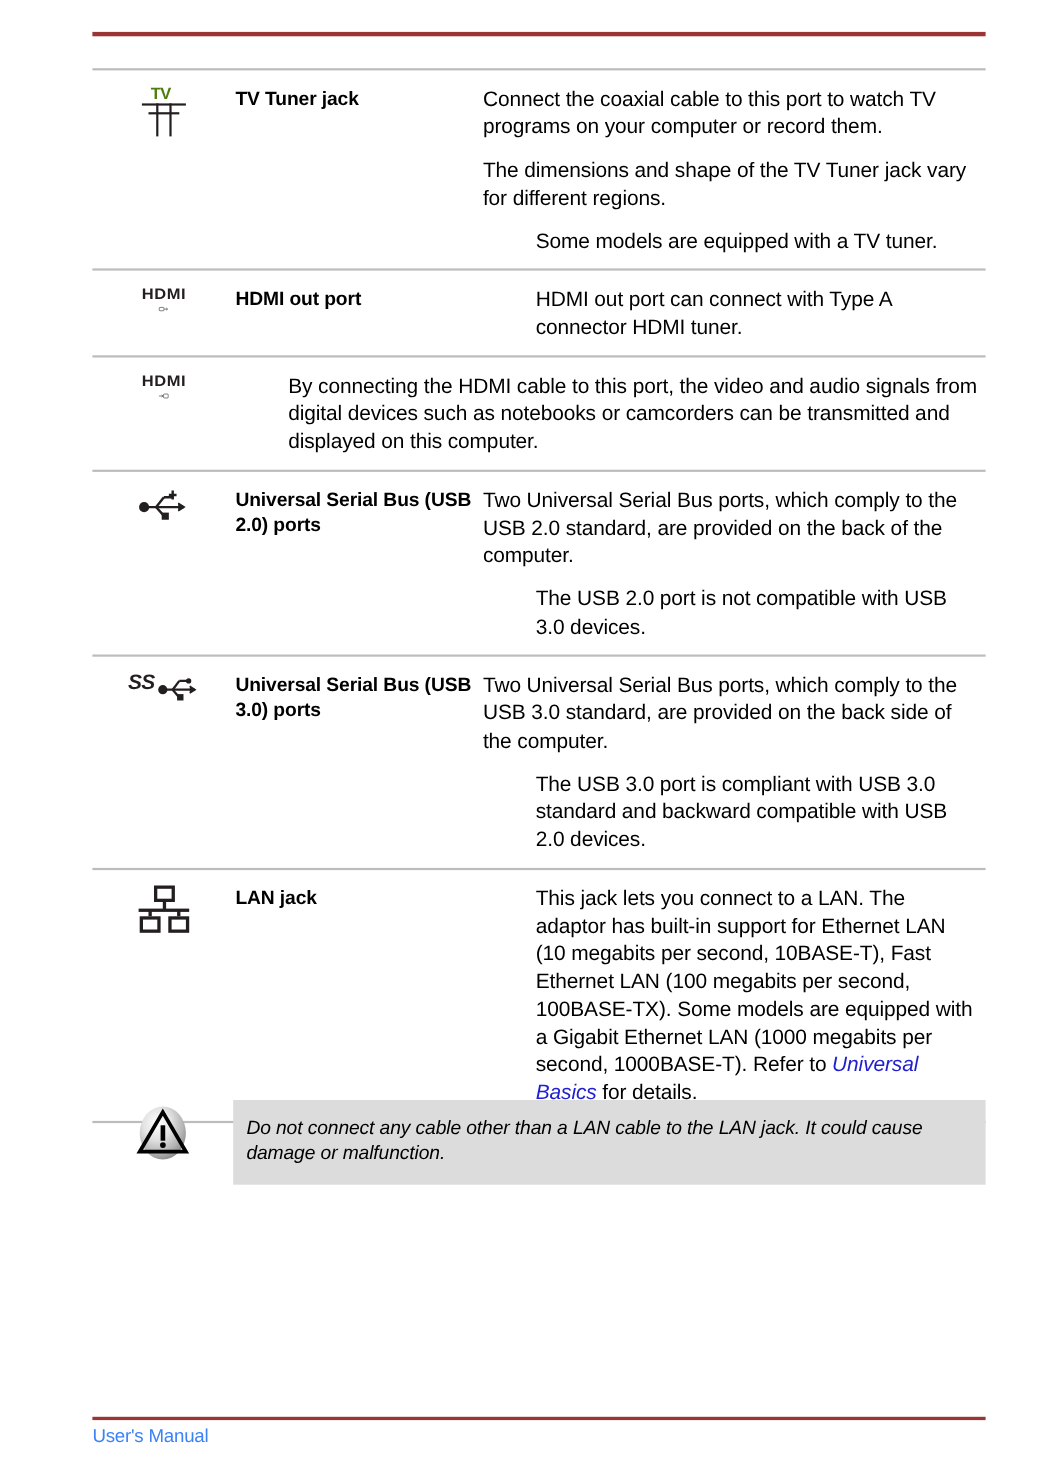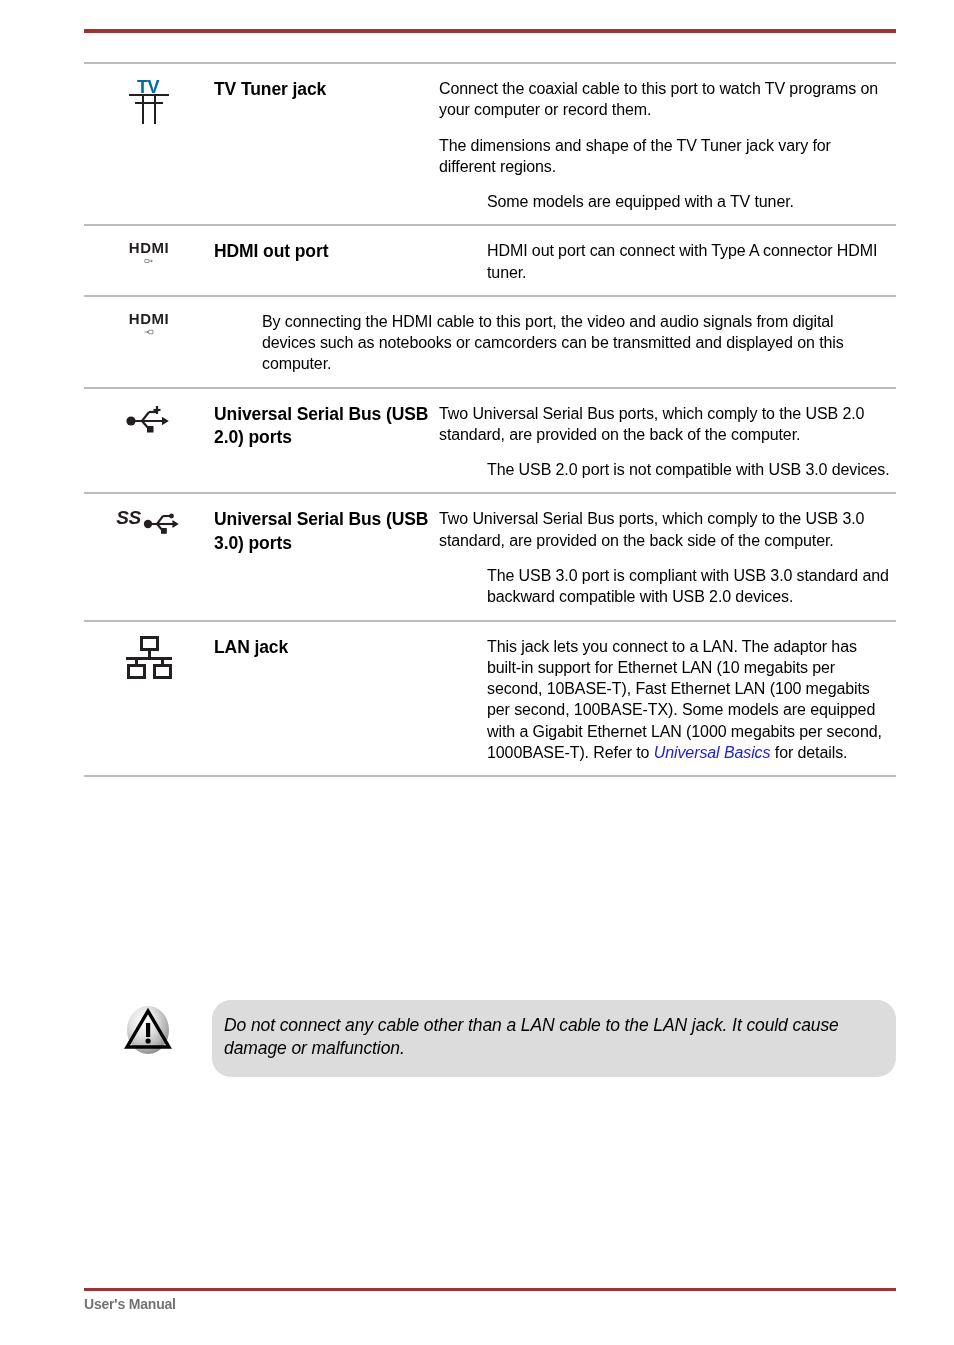--- a/index.html
+++ b/index.html
@@ -70,21 +70,21 @@
     font-size: 17.5px;
     font-weight: bold;
     line-height: 1.33;
     letter-spacing: -0.1px;
   }
 
   .cell-desc {
     flex: 1 1 auto;
     padding: 14px 6px 12px 0;
     box-sizing: border-box;
-    font-size: 16px;
+    font-size: 19px;
     line-height: 1.33;
     letter-spacing: -0.1px;
   }
   .cell-desc p {
     margin: 0 0 14px 0;
   }
   .cell-desc p:last-child {
     margin-bottom: 0;
     margin-left: 48px;
   }
@@ -97,24 +97,24 @@
   
   .tv-icon {
     position: relative;
     width: 56px;
     height: 48px;
   }
   .tv-icon .tv-label {
     position: absolute;
     left: 16px;
     top: 0px;
-    font-size: 18px;
+    font-size: 15px;
     font-weight: bold;
     letter-spacing: -0.5px;
-    color: #0369a1;
+    color: #4d7c0f;
     line-height: 1;
   }
   .tv-icon .bar-top {
     position: absolute;
     left: 8px;
     top: 16px;
     width: 40px;
     height: 2px;
     background: #231f20;
   }
@@ -237,39 +237,38 @@
   .caution-body {
     flex: 1 1 auto;
     background: #dcdcdc;
     padding: 14px 18px 16px 12px;
     box-sizing: border-box;
     font-size: 17.5px;
     font-style: italic;
     line-height: 1.33;
     letter-spacing: -0.1px;
     min-height: 73px;
-    border-radius: 19px;
   }
 
   
   .footer-rule {
     position: absolute;
     left: 84px;
     top: 1288px;
     width: 812px;
     height: 3px;
     background: #9b3535;
   }
   .footer-left {
     position: absolute;
     left: 84px;
     top: 1296px;
-    font-size: 14px;
-    font-weight: bold;
-    color: #737373;
+    font-size: 17px;
+    font-weight: normal;
+    color: #3b82f6;
     letter-spacing: -0.2px;
   }
   .footer-right {
     position: absolute;
     left: 84px;
     top: 1344px;
     width: 812px;
     text-align: right;
     font-size: 16px;
     font-weight: bold;

